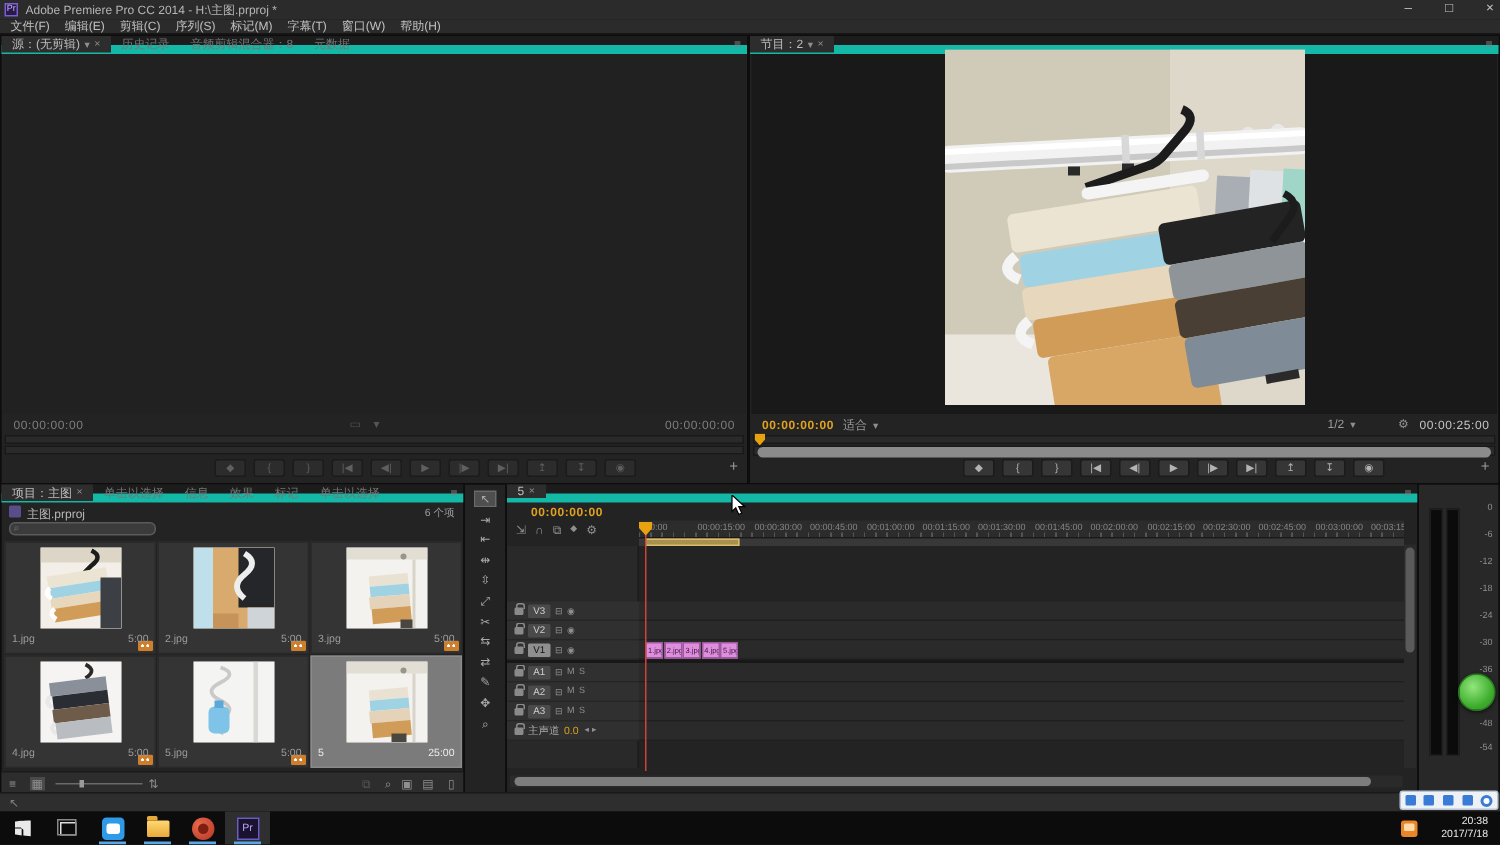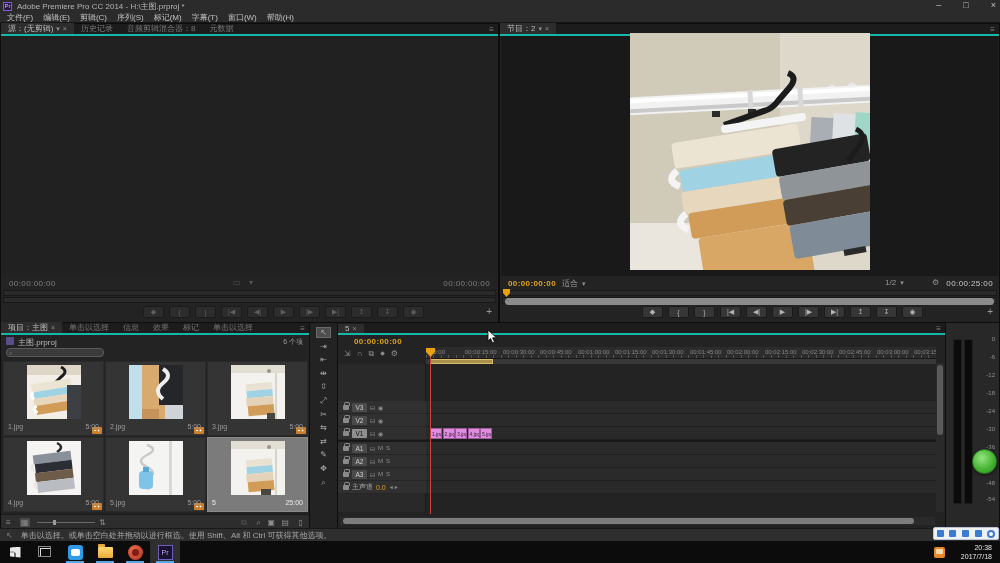--- a/index.html
+++ b/index.html
@@ -7,21 +7,21 @@
   body{position:relative;background:#141414;font-family:"Liberation Sans","DejaVu Sans",sans-serif;color:#bbb;cursor:default}
   .abs{position:absolute}
   .panel{position:absolute;background:#232323;outline:1px solid #0d0d0d}
   
   .titlebar{left:0;top:0;width:1000px;height:13px;background:#2b2b2b;display:flex;align-items:center;font-size:8px;color:#b5b5b5}
   .pr-logo{width:9px;height:9px;background:#2a1a4a;border:1px solid #7a5fd0;color:#c9b8ff;font-size:6px;line-height:7px;text-align:center;margin:0 5px 0 3px}
   .winbtns{position:absolute;right:4px;top:0;display:flex;gap:22px;font-size:9px;color:#c0c0c0}
   .menubar{left:0;top:13px;width:1000px;height:10px;background:#2b2b2b;border-bottom:1px solid #161616;display:flex;align-items:center;gap:4px;padding-left:4px;font-size:8px;color:#c0c0c0}
   .menubar span{padding:0 3px}
   
-  .tabbar{position:absolute;left:0;top:0;right:0;height:12px;background:#1c1c1c;border-bottom:2px solid #14b8a6;display:flex;align-items:flex-end;font-size:8px;color:#767676}
+  .tabbar{position:absolute;left:0;top:0;right:0;height:12px;background:#1c1c1c;border-bottom:6px solid #14b8a6;display:flex;align-items:flex-start;font-size:8px;color:#767676}
   .tab{display:flex;align-items:center;gap:3px;padding:0 7px;white-space:nowrap}
   .tab.on{background:#2d2d2d;color:#bdbdbd}
   .tbx{color:#8f8f8f;font-size:7px}
   .pmenu{position:absolute;right:4px;top:2px;font-size:8px;color:#7f7f7f;line-height:8px}
   
   .mon-content{position:absolute;left:1px;top:12px;right:1px;background:#1e1e1e}
   .tc{font-size:8px;letter-spacing:.4px;white-space:nowrap}
   .tc-or{color:#dfa31f;font-weight:bold}
   .tc-gy{color:#7f7f7f}
   .tc-wh{color:#c6c6c6}
@@ -556,21 +556,20 @@
   <span class="mlabel" style="top:103px">-30</span>
   <span class="mlabel" style="top:121px">-36</span>
   <span class="mlabel" style="top:139px">-42</span>
   <span class="mlabel" style="top:157px">-48</span>
   <span class="mlabel" style="top:173px">-54</span>
   <div class="gball" style="left:26px;top:126px"></div>
 </div>
 
 <div class="abs hintbar">
   <span style="color:#7f7f7f;font-size:8px">↖</span>
-  <span>单击以选择。或单击空白处并拖动以进行框选。使用 Shift、Alt 和 Ctrl 可获得其他选项。</span>
 </div>
 
 <div class="abs imebar">
   <i></i>
   <i></i>
   <i></i>
   <i></i>
   <i class="rd"></i>
 </div>
 

